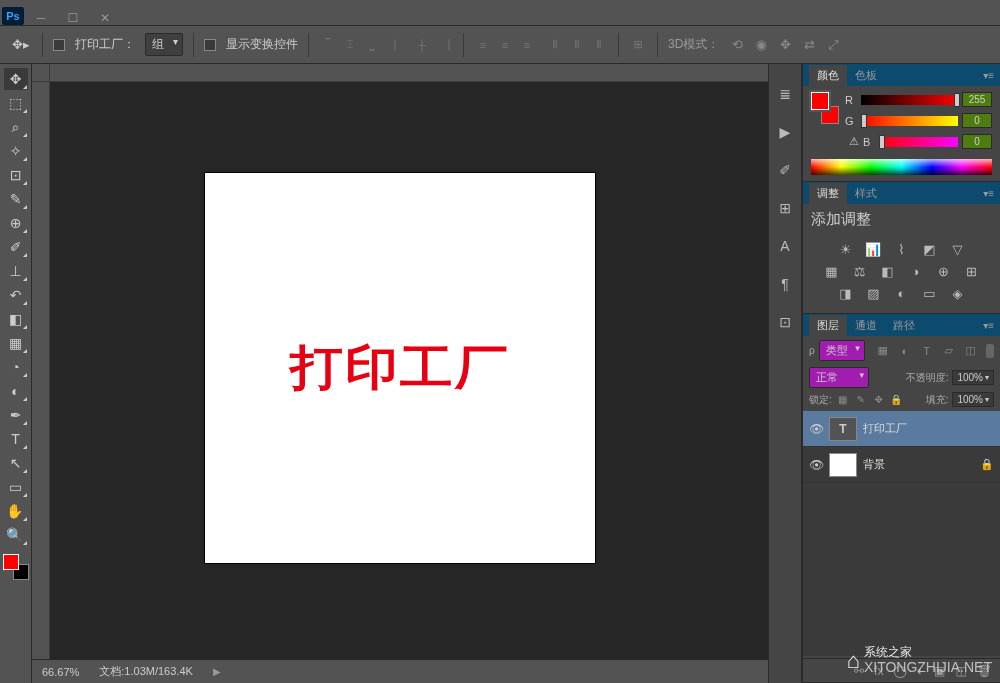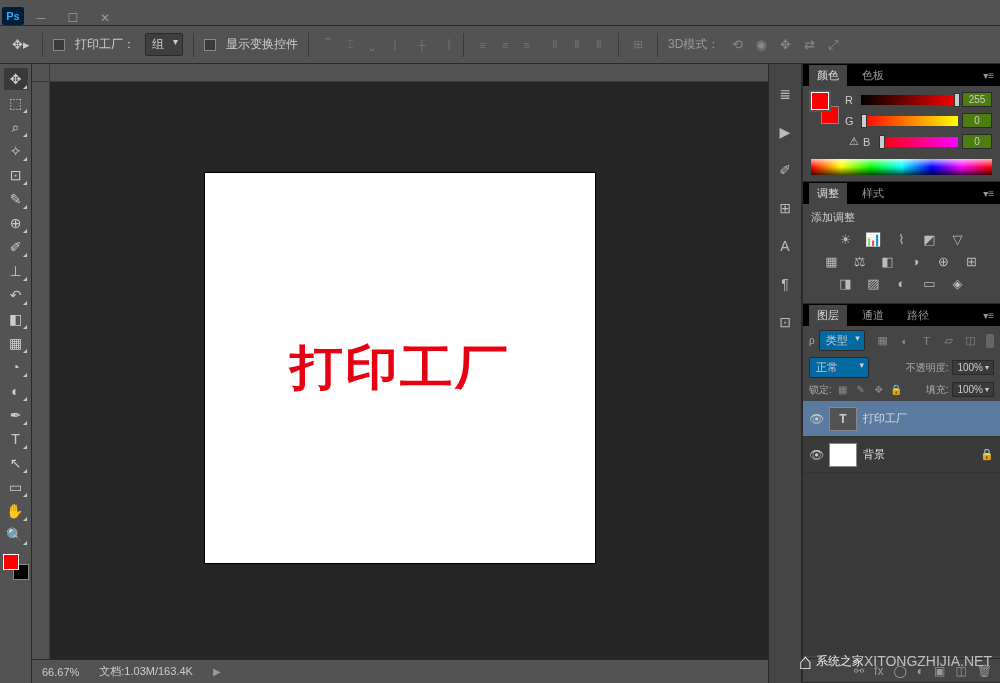--- a/index.html
+++ b/index.html
@@ -54,21 +54,21 @@
 .status-bar { height: 24px; background: #535353; border-top: 1px solid #2a2a2a; display: flex; align-items: center; padding: 0 10px; gap: 20px; color: #ccc; font-size: 11px; }
 .status-chevron { color: #999; font-size: 10px; }
 
 
 .dock-collapsed { width: 34px; background: #454545; border-left: 1px solid #2a2a2a; border-right: 1px solid #2a2a2a; display: flex; flex-direction: column; align-items: center; padding-top: 20px; gap: 18px; }
 .dock-icon { width: 20px; height: 20px; color: #bbb; font-size: 14px; display: flex; align-items: center; justify-content: center; cursor: pointer; }
 
 
 .panels { width: 198px; background: #454545; display: flex; flex-direction: column; border-left: 1px solid #2a2a2a; }
 .panel { border-bottom: 1px solid #2a2a2a; }
-.panel-tabs { height: 22px; background: #000000; display: flex; align-items: center; padding-left: 6px; gap: 7px; }
+.panel-tabs { height: 22px; background: #0c4a6e; display: flex; align-items: center; padding-left: 6px; gap: 0; }
 .panel-tab { color: #999; font-size: 11px; padding: 3px 8px; cursor: pointer; }
 .panel-tab.active { background: #454545; color: #ddd; }
 .panel-menu { margin-left: auto; margin-right: 6px; color: #999; font-size: 10px; }
 .panel-body { padding: 6px 8px; }
 
 
 .color-body { display: flex; gap: 6px; }
 .color-swatches { position: relative; width: 28px; height: 32px; }
 .cs-fg { width: 18px; height: 18px; background: #ff0000; border: 1px solid #fff; outline: 2px solid #555; position: absolute; top: 0; left: 0; z-index: 2; }
 .cs-bg { width: 18px; height: 18px; background: #ff0000; border: 1px solid #888; position: absolute; bottom: 0; right: 0; }
@@ -79,28 +79,28 @@
 .slider-r { background: linear-gradient(90deg, #000, #f00); }
 .slider-g { background: linear-gradient(90deg, #f00, #ff0); }
 .slider-b { background: linear-gradient(90deg, #f00, #f0f); }
 .slider-thumb { position: absolute; top: -2px; width: 6px; height: 14px; background: #ccc; border: 1px solid #333; }
 .slider-value { width: 30px; background: #4d7c0f; border: 1px solid #2a2a2a; color: #ccc; font-size: 10px; text-align: center; padding: 1px 0; }
 .color-ramp { height: 16px; margin: 4px 8px 6px; background: linear-gradient(90deg, #f00, #ff0, #0f0, #0ff, #00f, #f0f, #f00); position: relative; }
 .color-ramp::before { content: ""; position: absolute; inset: 0; background: linear-gradient(180deg, rgba(255,255,255,0.7), transparent 50%, rgba(0,0,0,0.7)); }
 .warning-icon { color: #ccc; font-size: 11px; margin-left: 4px; }
 
 
-.adj-title { color: #ccc; font-size: 11px; margin-bottom: 6px; }
+.adj-title { color: #ccc; font-size: 15px; margin-bottom: 12px; }
 .adj-row { display: flex; gap: 8px; justify-content: center; margin-bottom: 6px; }
 .adj-icon { width: 20px; height: 16px; color: #bbb; font-size: 13px; display: flex; align-items: center; justify-content: center; }
 
 
 .layers-panel { flex: 1; display: flex; flex-direction: column; }
 .layer-filter-row { display: flex; align-items: center; gap: 4px; padding: 4px 6px; }
-.filter-dropdown { background: #0369a1; border: 1px solid #2a2a2a; color: #ccc; font-size: 11px; padding: 2px 16px 2px 6px; border-radius: 2px; position: relative; }
+.filter-dropdown { background: #a21caf; border: 1px solid #2a2a2a; color: #ccc; font-size: 11px; padding: 2px 16px 2px 6px; border-radius: 2px; position: relative; }
 .filter-dropdown::after { content: "▾"; position: absolute; right: 4px; font-size: 9px; }
 .filter-icons { display: flex; gap: 6px; margin-left: 6px; }
 .filter-icon { width: 16px; height: 14px; color: #888; font-size: 11px; display: flex; align-items: center; justify-content: center; }
 .filter-toggle { margin-left: auto; width: 8px; height: 14px; background: #666; border-radius: 2px; }
 .blend-row { display: flex; align-items: center; gap: 4px; padding: 2px 6px; }
 .opacity-label { color: #aaa; font-size: 10px; margin-left: auto; }
 .pct-box { background: #3a3a3a; border: 1px solid #2a2a2a; color: #ccc; font-size: 10px; padding: 1px 4px; display: flex; align-items: center; gap: 2px; }
 .pct-box::after { content: "▾"; font-size: 8px; }
 .lock-row { display: flex; align-items: center; gap: 4px; padding: 2px 6px; }
 .lock-label { color: #aaa; font-size: 10px; }
@@ -115,21 +115,21 @@
 .layer-thumb.white { background: #fff; }
 .layer-name { color: #ddd; font-size: 11px; flex: 1; }
 .layer-name.italic { }
 .layer-lock { color: #bbb; font-size: 11px; }
 .layer-footer { height: 24px; background: #454545; border-top: 1px solid #2a2a2a; display: flex; align-items: center; justify-content: flex-end; gap: 10px; padding: 0 8px; }
 .footer-icon { color: #999; font-size: 12px; cursor: pointer; }
 
 
 .watermark { position: absolute; bottom: 8px; right: 8px; color: #fff; font-size: 12px; display: flex; align-items: center; gap: 4px; opacity: 0.9; }
 .watermark-logo { font-size: 22px; }
-.watermark-text { display: flex; flex-direction: row; line-height: 1.1; align-items: center; }
+.watermark-text { display: flex; flex-direction: column; line-height: 1.1; }
 .watermark-sub { font-size: 14px; color: #ccc; }
 </style>
 </head>
 <body>
 
 <div class="titlebar">
   <div class="ps-logo">Ps</div>
   <div class="window-controls">
     <div class="win-btn">─</div>
     <div class="win-btn">☐</div>

